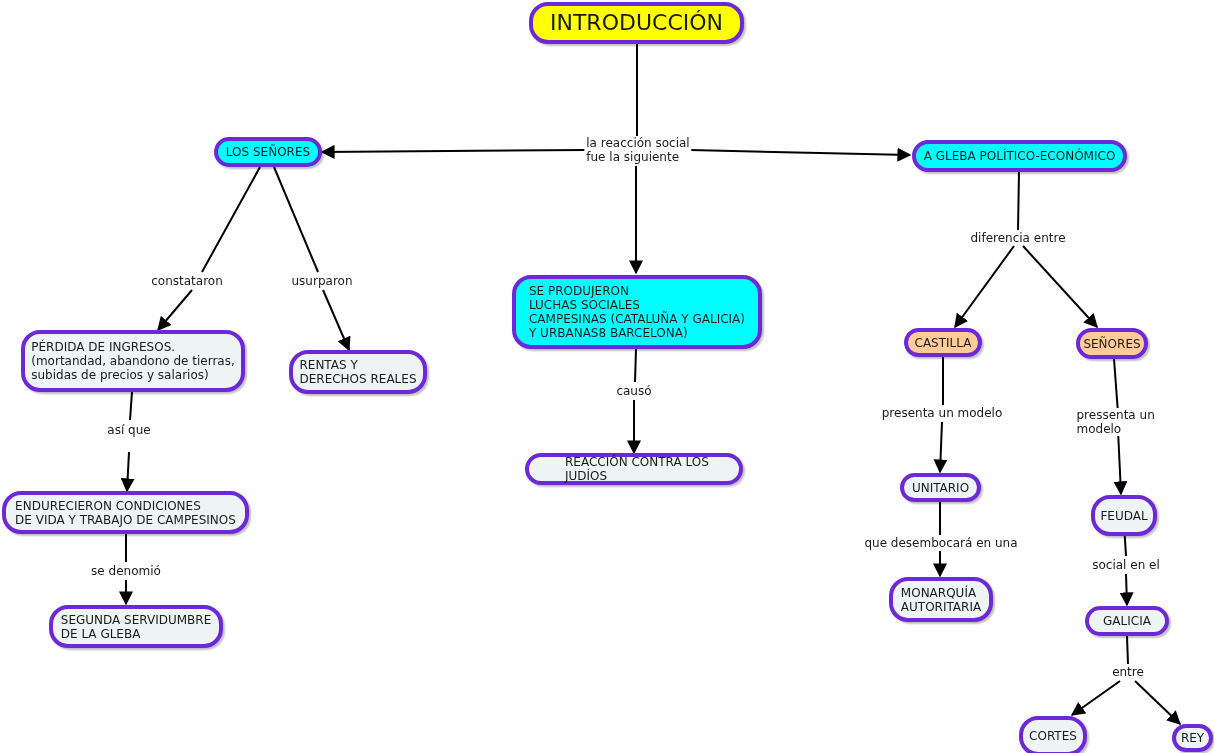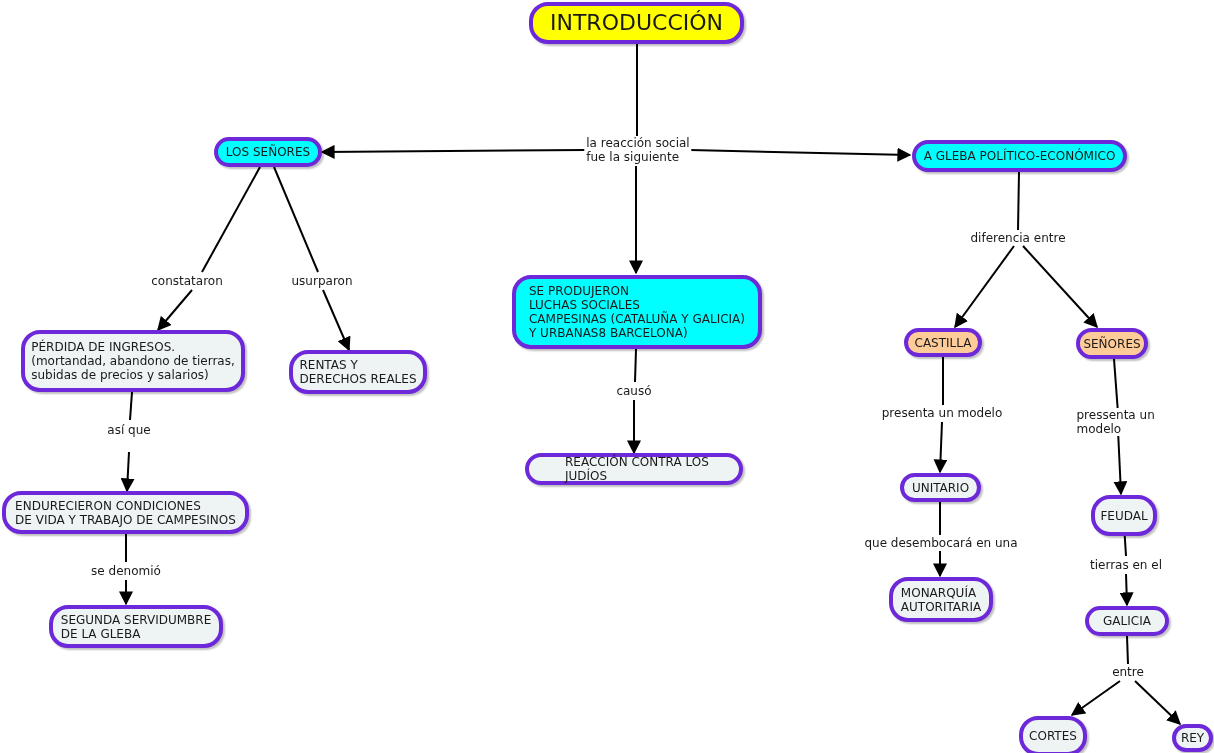--- a/index.html
+++ b/index.html
@@ -111,14 +111,14 @@
 fue la siguiente</div>
 <div class="lbl" style="left:187px;top:281px;">constataron</div>
 <div class="lbl" style="left:322px;top:281px;">usurparon</div>
 <div class="lbl" style="left:634px;top:391px;">causó</div>
 <div class="lbl" style="left:129px;top:430px;">así que</div>
 <div class="lbl" style="left:126px;top:571px;">se denomió</div>
 <div class="lbl" style="left:1018px;top:238px;">diferencia entre</div>
 <div class="lbl" style="left:942px;top:413px;">presenta un modelo</div>
 <div class="lbl" style="left:1121px;top:422px;">pressenta un modelo</div>
 <div class="lbl" style="left:941px;top:543px;">que desembocará en una</div>
-<div class="lbl" style="left:1126px;top:565px;">tierras en el</div>
+<div class="lbl" style="left:1126px;top:565px;">social en el</div>
 <div class="lbl" style="left:1128px;top:672px;">entre</div>
 
 </body></html>

